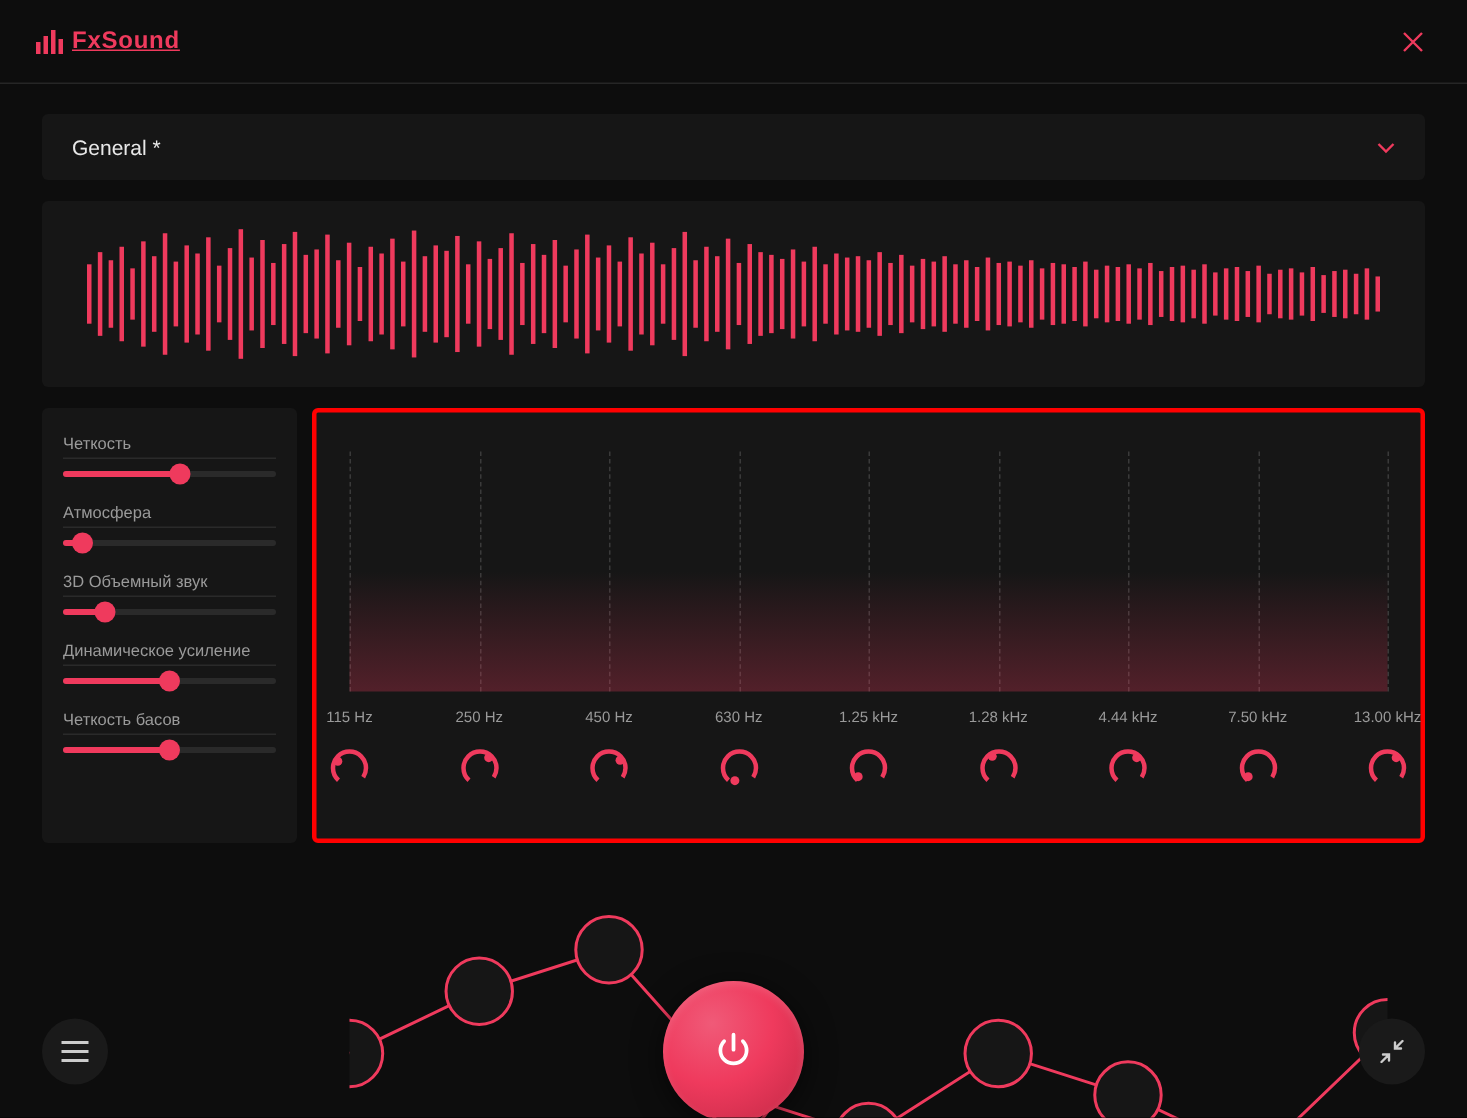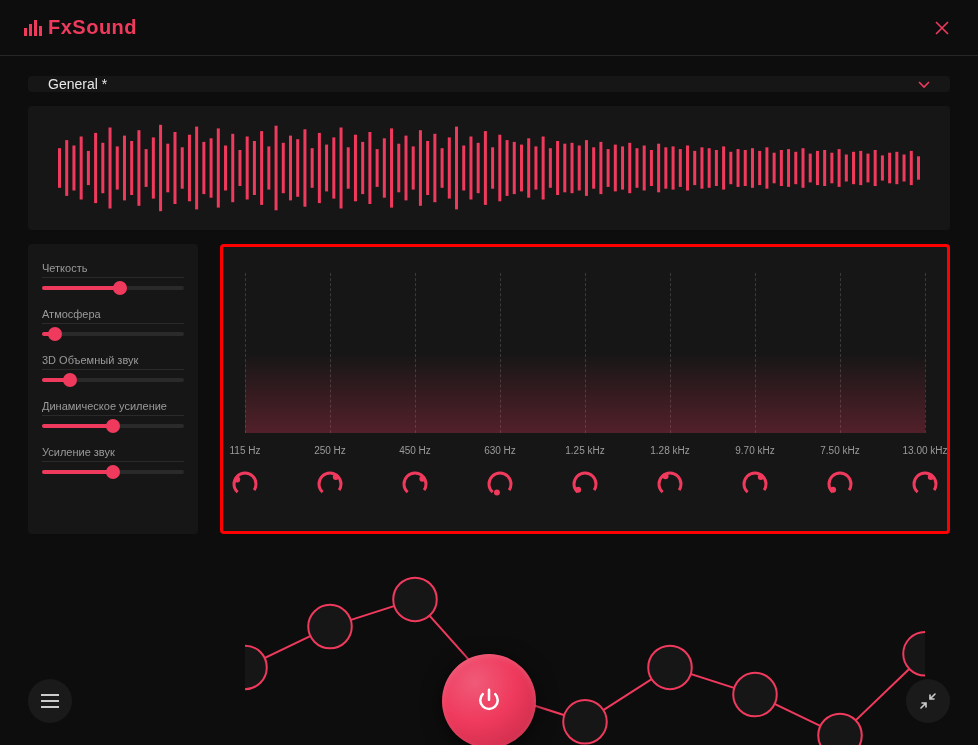--- a/index.html
+++ b/index.html
@@ -13,30 +13,30 @@
     --grid:#3a3a3a;
     --highlight:#ff0000;
   }
   *{box-sizing:border-box;margin:0;padding:0;font-family:"Segoe UI",Arial,sans-serif;}
   body{background:#000;width:978px;height:745px;overflow:hidden;}
   .window{background:var(--bg);width:978px;height:745px;position:relative;}
   .titlebar{display:flex;align-items:center;justify-content:space-between;height:56px;padding:0 24px;border-bottom:1px solid #262626;}
   .logo{display:flex;align-items:center;gap:6px;}
   .logo-bars{display:flex;align-items:flex-end;gap:2px;}
   .logo-bars span{display:block;width:3px;background:var(--accent);}
-  .logo-text{color:var(--accent);font-size:20px;font-weight:600;letter-spacing:.5px;}
+  .logo-text{color:var(--accent);font-size:16px;font-weight:600;letter-spacing:.5px;text-decoration:underline;}
   .close{color:var(--accent);font-size:20px;cursor:pointer;width:24px;height:24px;display:flex;align-items:center;justify-content:center;}
   .content{padding:20px 28px 0 28px;}
-  .selects{display:flex;gap:16px;margin-bottom:14px;flex-direction:column;}
+  .selects{display:flex;gap:16px;margin-bottom:14px;}
   .select{flex:1;background:var(--panel);height:44px;border-radius:4px;display:flex;align-items:center;justify-content:space-between;padding:0 20px;cursor:pointer;}
   .select-label{color:var(--text);font-size:14px;}
   .chev{color:var(--accent);font-size:14px;}
   .wave-panel{background:var(--panel);height:124px;border-radius:4px;display:flex;align-items:center;justify-content:center;padding:0 30px;margin-bottom:14px;overflow:hidden;}
   .wave-svg{width:100%;height:100px;}
-  .lower{display:flex;gap:22px;}
+  .lower{display:flex;gap:10px;}
   .sliders-panel{background:var(--panel);width:170px;border-radius:4px;padding:18px 14px 20px 14px;}
   .slider-group{margin-bottom:18px;}
   .slider-group:last-child{margin-bottom:0;}
   .slider-label{color:var(--muted);font-size:11px;margin-bottom:8px;display:block;border-bottom:1px solid #2a2a2a;padding-bottom:3px;}
   .slider-track{position:relative;height:4px;background:#2a2a2a;border-radius:2px;cursor:pointer;}
   .slider-fill{position:absolute;left:0;top:0;height:100%;background:var(--accent);border-radius:2px;}
   .slider-thumb{position:absolute;top:50%;transform:translate(-50%,-50%);width:14px;height:14px;background:var(--accent);border-radius:50%;}
   .eq-panel{flex:1;background:var(--panel);border-radius:4px;border:3px solid var(--highlight);position:relative;padding:26px 22px 32px 22px;}
   .eq-graph{position:relative;height:160px;}
   .bands{display:flex;justify-content:space-between;position:absolute;inset:0;}
@@ -239,21 +239,21 @@
       </div>
     </div>
           <div class="slider-group">
       <span class="slider-label">Динамическое усиление</span>
       <div class="slider-track">
         <div class="slider-fill" style="width:50%"></div>
         <div class="slider-thumb" style="left:50%"></div>
       </div>
     </div>
           <div class="slider-group">
-      <span class="slider-label">Усиление звук</span>
+      <span class="slider-label">Четкость басов</span>
       <div class="slider-track">
         <div class="slider-fill" style="width:50%"></div>
         <div class="slider-thumb" style="left:50%"></div>
       </div>
     </div>
         </div>
 
       <div class="eq-panel">
         <div class="eq-graph">
           <div class="bands" id="eq-lines">
@@ -281,21 +281,21 @@
               <circle cx="100" cy="56" r="3.2" fill="#161616" stroke="var(--accent)" stroke-width="2" vector-effect="non-scaling-stroke"></circle>
             </svg>
         </div>
         <div class="labels-row" id="eq-labels" style="position: relative; height: 14px;">
             <div class="band-label" style="position:absolute;left:0%">115 Hz</div>
             <div class="band-label" style="position:absolute;left:12.5%">250 Hz</div>
             <div class="band-label" style="position:absolute;left:25%">450 Hz</div>
             <div class="band-label" style="position:absolute;left:37.5%">630 Hz</div>
             <div class="band-label" style="position:absolute;left:50%">1.25 kHz</div>
             <div class="band-label" style="position:absolute;left:62.5%">1.28 kHz</div>
-            <div class="band-label" style="position:absolute;left:75%">9.70 kHz</div>
+            <div class="band-label" style="position:absolute;left:75%">4.44 kHz</div>
             <div class="band-label" style="position:absolute;left:87.5%">7.50 kHz</div>
             <div class="band-label" style="position:absolute;left:100%">13.00 kHz</div>
           </div>
         <div class="knobs-row" id="eq-knobs" style="position: relative; height: 30px;">
             <div class="knob" style="position:absolute;left:0%">
       <svg width="30" height="30" viewBox="0 0 30 30">
         <circle cx="15" cy="15" r="11" fill="none" stroke="var(--accent)" stroke-width="3" stroke-dasharray="50 69" stroke-dashoffset="-8" transform="rotate(90 15 15)"></circle>
         <circle cx="7.205771365940053" cy="10.5" r="3" fill="var(--accent)"></circle>
       </svg>
     </div>

